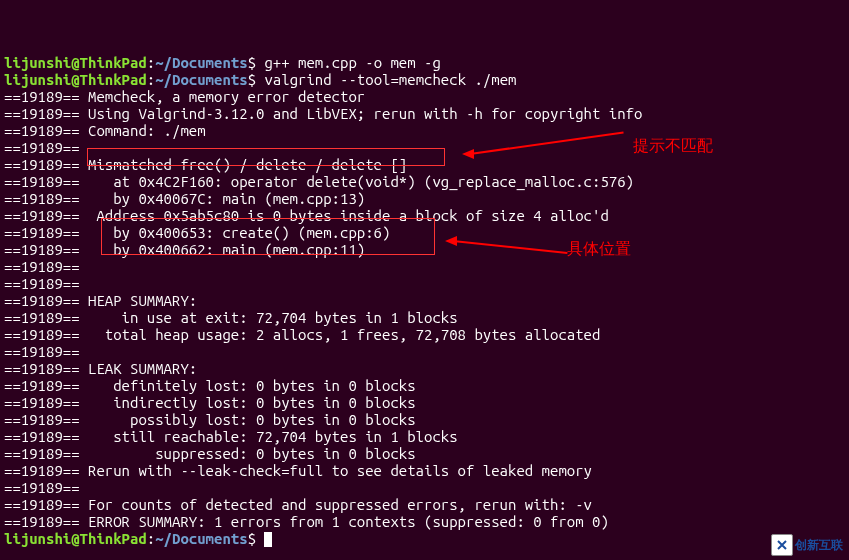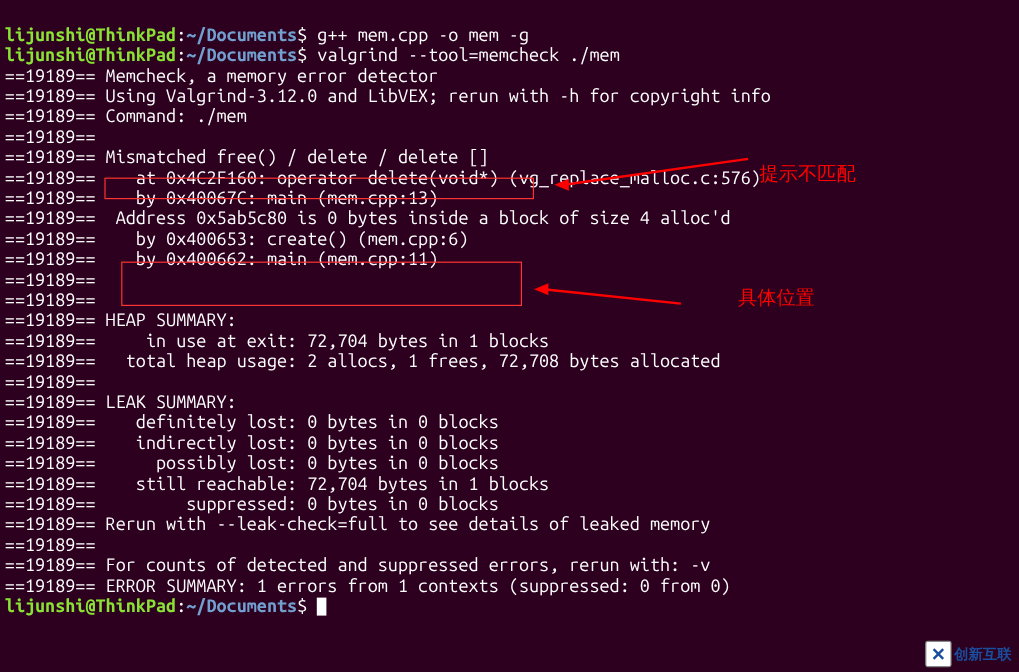--- a/index.html
+++ b/index.html
@@ -8,21 +8,22 @@
     width: 849px;
     height: 560px;
     overflow: hidden;
     font-family: "Ubuntu Mono", "DejaVu Sans Mono", monospace;
     font-size: 15px;
     line-height: 17px;
     color: #ffffff;
     position: relative;
   }
   .terminal {
-    padding: 20px 4px;
+    padding: 8px 4px;
+    margin-top: 46px;
   }
   .line { white-space: pre; }
   .user { color: #8ae234; font-weight: bold; }
   .host { color: #8ae234; font-weight: bold; }
   .at   { color: #8ae234; font-weight: bold; }
   .colon{ color: #ffffff; }
   .path { color: #729fcf; font-weight: bold; }
   .dollar{ color: #ffffff; }
   .cmd  { color: #ffffff; }
   .out  { color: #ffffff; }
@@ -129,21 +130,21 @@
 <div class="arrow" style="left:462px; top:123px; width:170px; height:40px;">
   <div class="arrow-line" style="left:8px; top:30px; width:155px; transform-origin:left center; transform:rotate(-8deg);"></div>
   <div class="arrow-head" style="left:0px; top:26px;"></div>
 </div>
 <div class="label" style="left:633px; top:137px;">提示不匹配</div>
 
 <div class="arrow" style="left:445px; top:232px; width:130px; height:30px;">
   <div class="arrow-line" style="left:8px; top:8px; width:115px; transform-origin:left center; transform:rotate(6deg);"></div>
   <div class="arrow-head" style="left:0px; top:4px;"></div>
 </div>
-<div class="label" style="left:615px; top:240px;">具体位置</div>
+<div class="label" style="left:567px; top:240px;">具体位置</div>
 
 <div class="logo">
   <div class="logo-mark">
     <svg viewBox="0 0 24 24">
         <path fill="#1a4d9e" d="M6 6 L18 18 M18 6 L6 18" stroke="#1a4d9e" stroke-width="3"></path>
       </svg>
   </div>
   <div class="logo-text">创新互联</div>
 </div>
 

